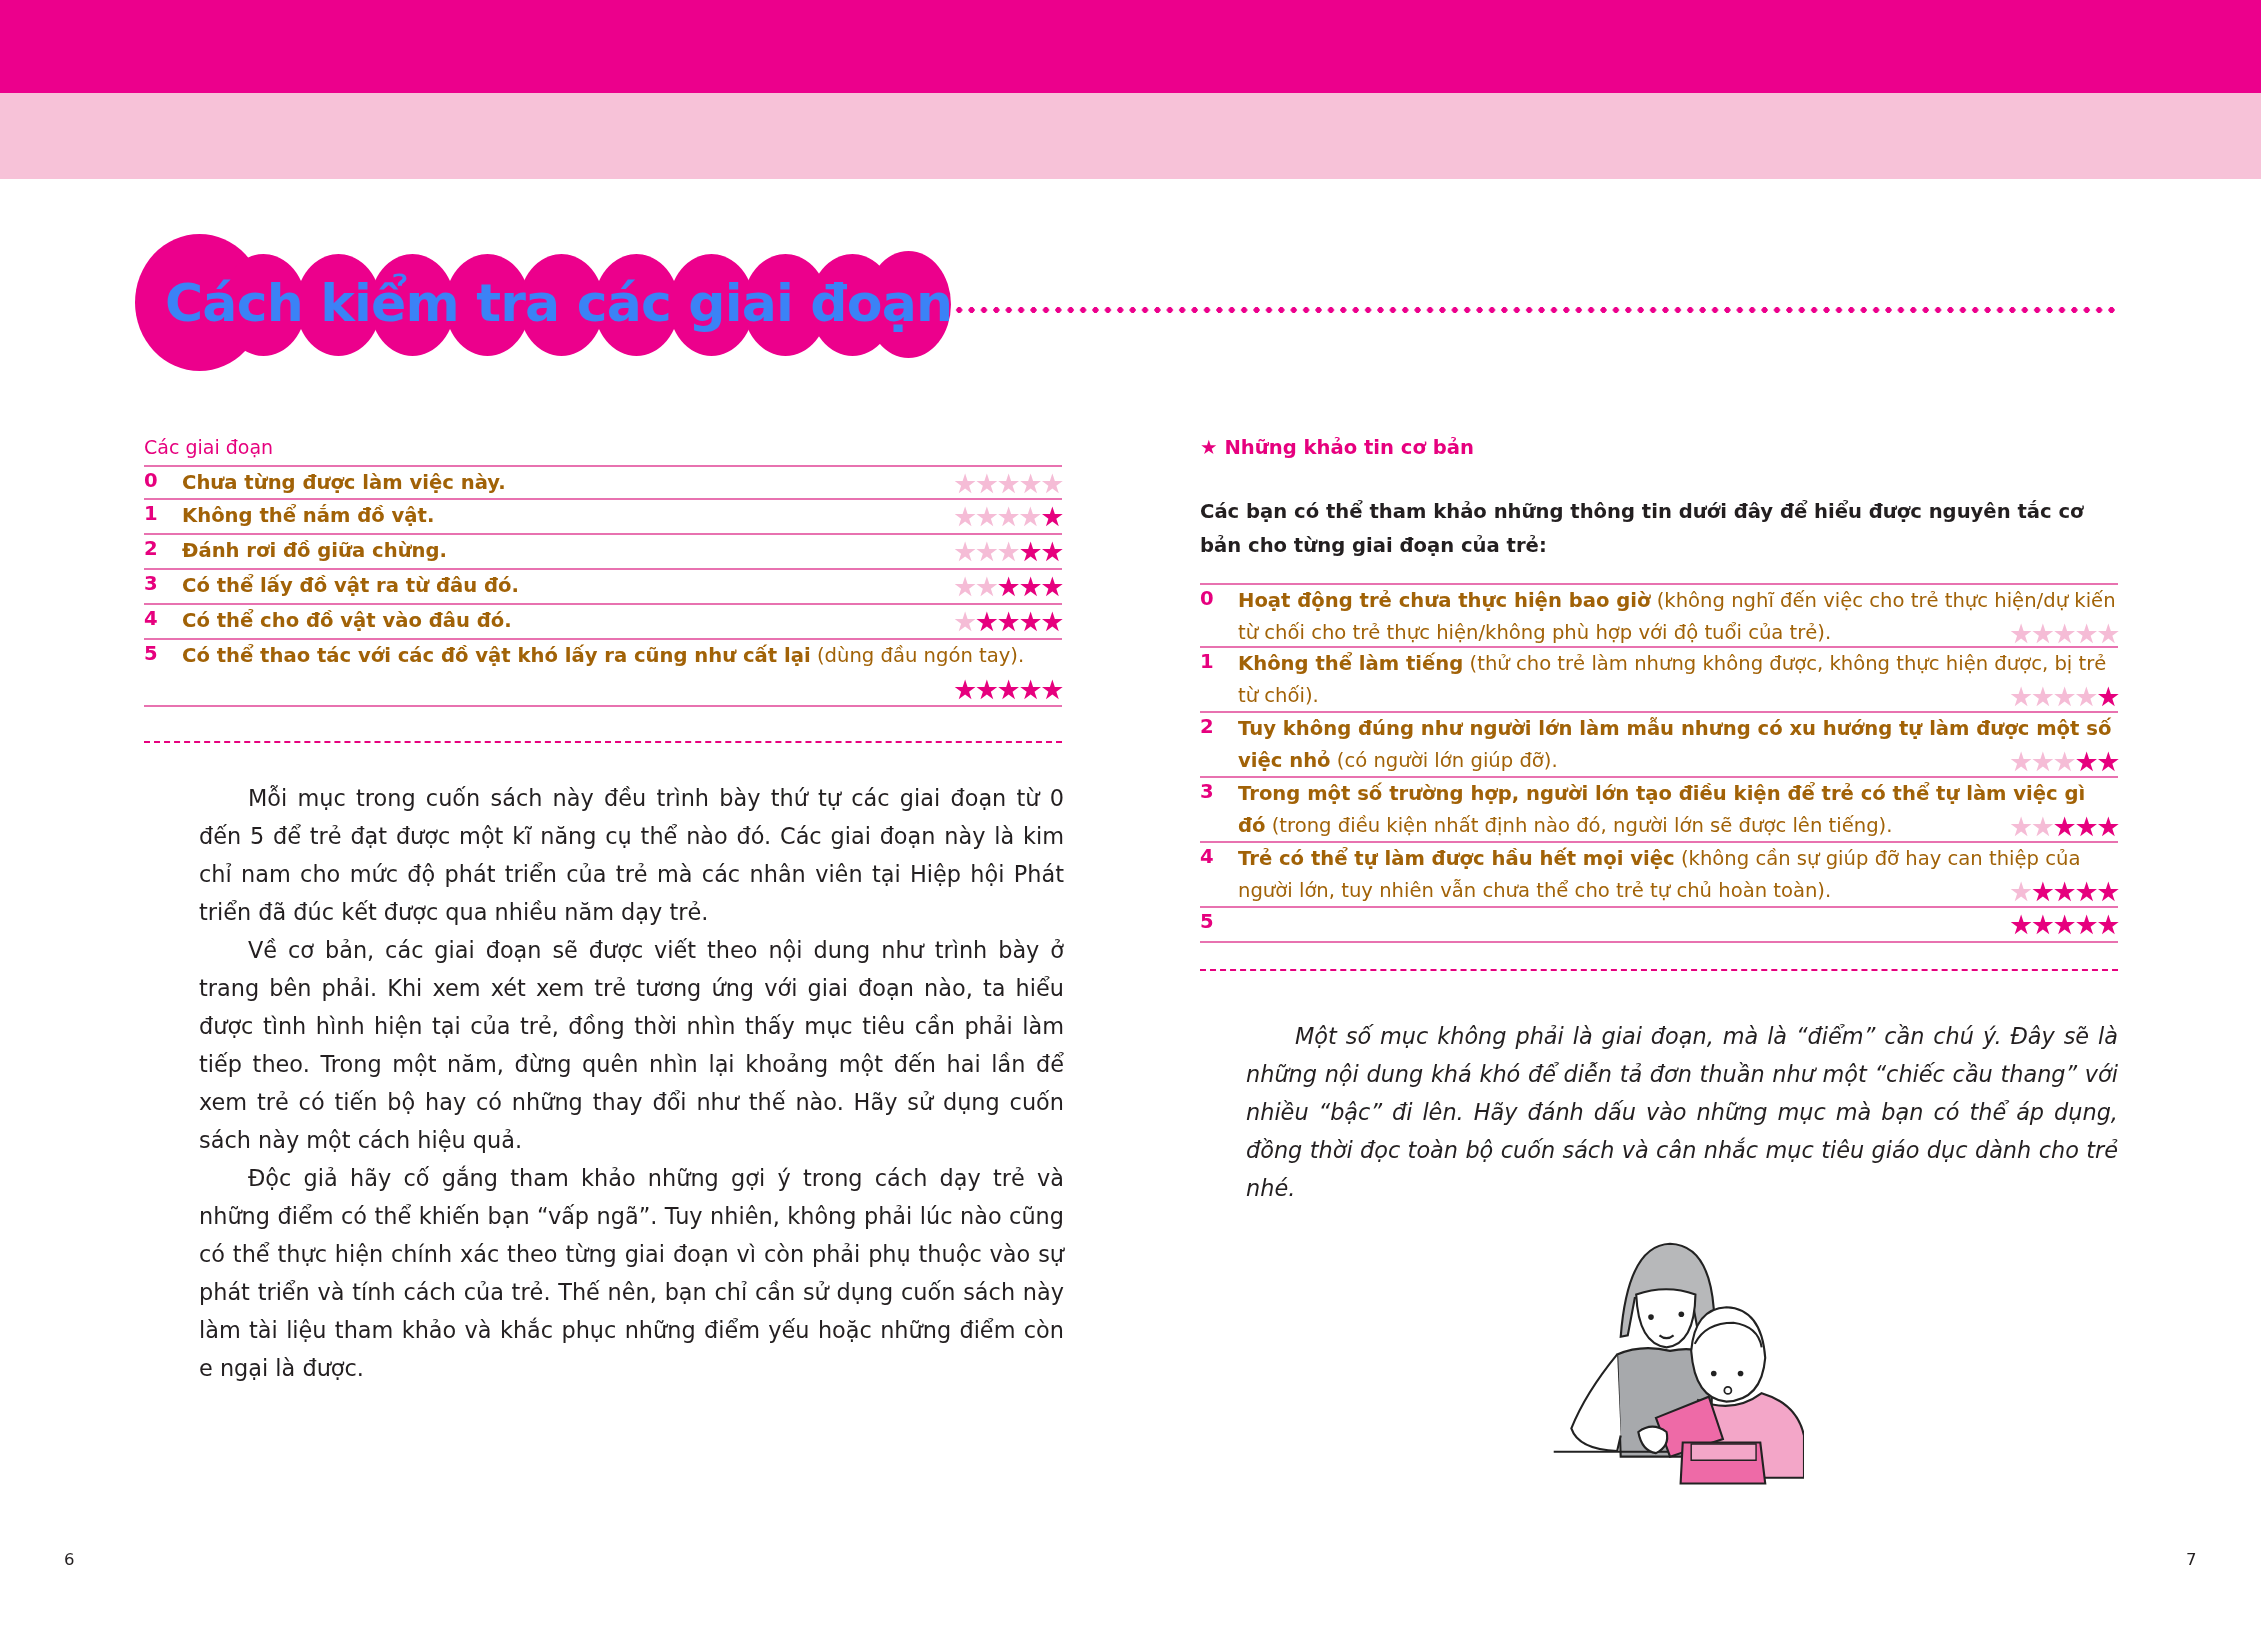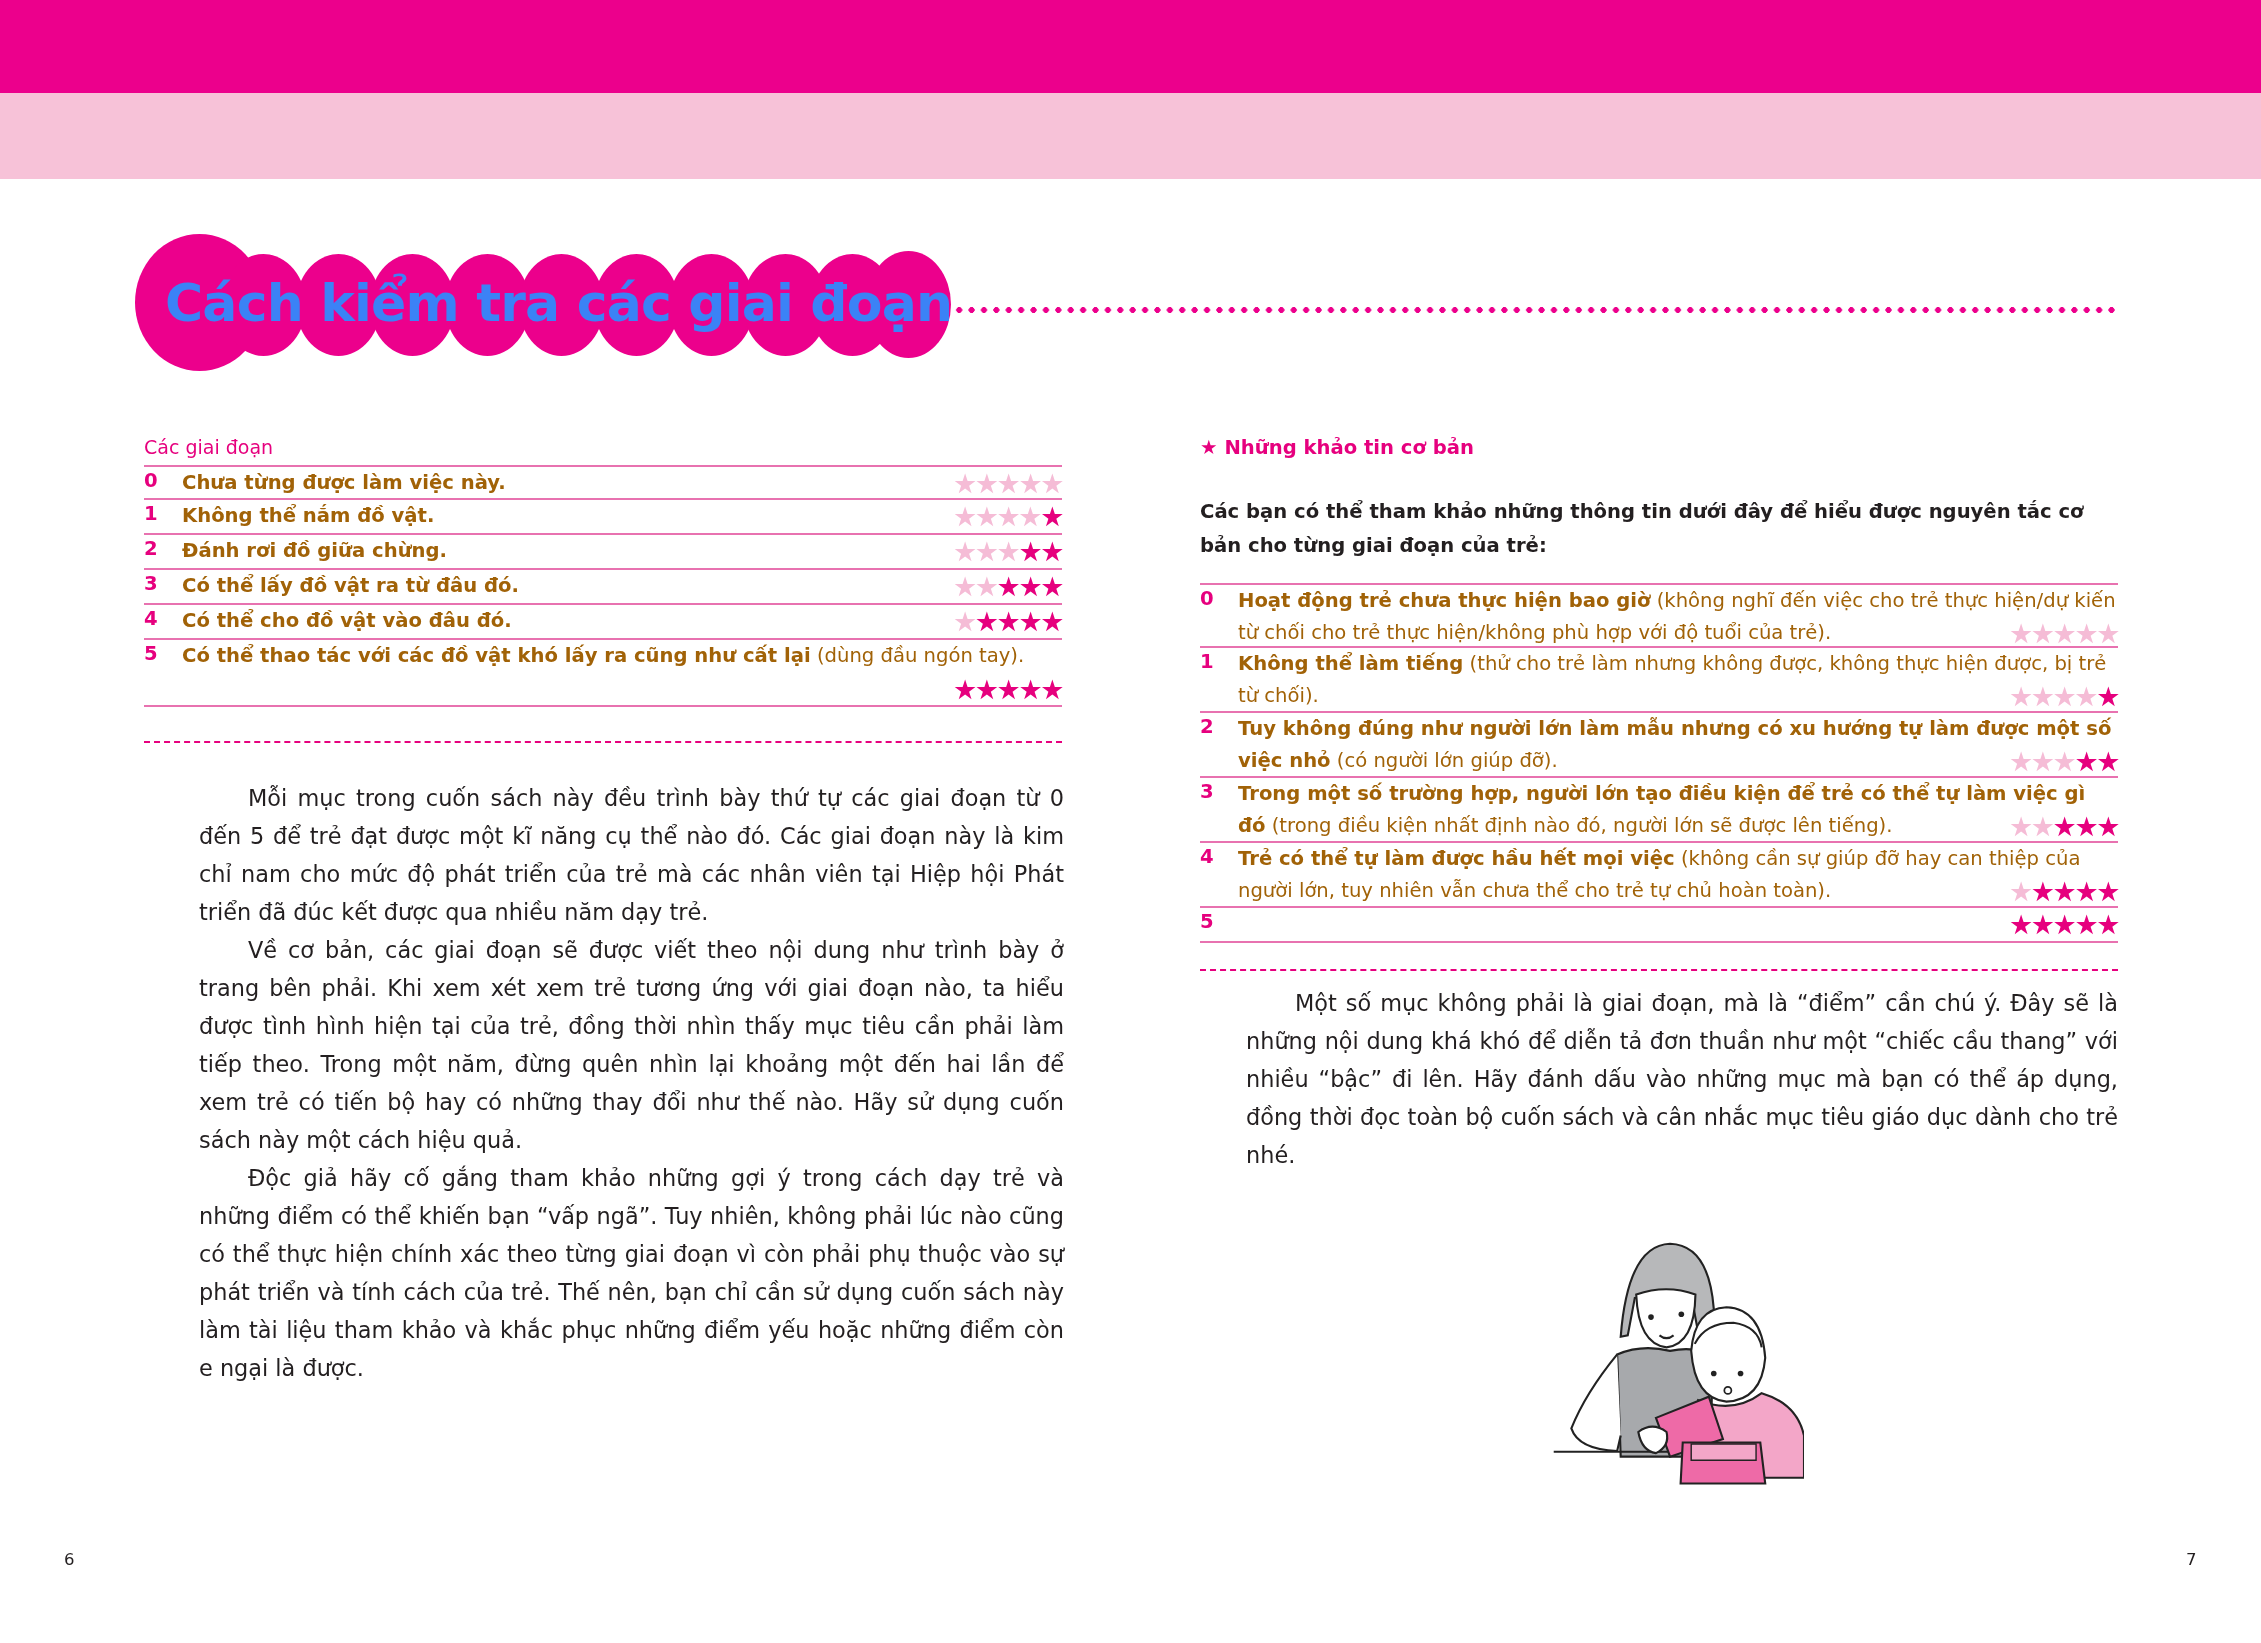--- a/index.html
+++ b/index.html
@@ -142,21 +142,21 @@
     <span class="rtext" style="left:38px;top:0;width:879px"><b>Trẻ có thể tự làm được hầu hết mọi việc</b><span class="paren"> (không cần sự giúp đỡ hay can thiệp của người lớn, tuy nhiên vẫn chưa thể cho trẻ tự chủ hoàn toàn).</span></span>
     <span class="stars" style="top:35px"><span class="star-off">★</span><span class="star-on">★★★★</span></span>
   </div>
   <div class="row" style="height:35px;">
     <span class="num" style="top:1.6px">5</span>
     <span class="stars" style="top:3.1px"><span class="star-off"></span><span class="star-on">★★★★★</span></span>
   </div>
 </div>
 <div class="dash-line" style="left:1200px; top:969px; width:918px;"></div>
 
-<div class="body-text" style="left:1246px; top:984px; width:872px;">
+<div class="body-text" style="left:1246px; top:1017px; width:872px;font-style:italic;">
   <p>Một số mục không phải là giai đoạn, mà là “điểm” cần chú ý. Đây sẽ là những nội dung khá khó để diễn tả đơn thuần như một “chiếc cầu thang” với nhiều “bậc” đi lên. Hãy đánh dấu vào những mục mà bạn có thể áp dụng, đồng thời đọc toàn bộ cuốn sách và cân nhắc mục tiêu giáo dục dành cho trẻ nhé.</p>
 </div>
 
 <div class="illus">
   <svg width="282" height="290" viewBox="0 0 400 400">
 
     <path d="M140 160 Q150 30 210 28 Q265 30 272 120 L270 150 L250 155 L240 100 L160 105 L150 158 Z" fill="#b7b8ba" stroke="#222" stroke-width="3"></path>
 
     <path d="M162 100 Q165 170 205 175 Q245 170 246 100 Q205 85 162 100 Z" fill="#fff" stroke="#222" stroke-width="3"></path>
     <circle cx="183" cy="132" r="4" fill="#222"></circle>

